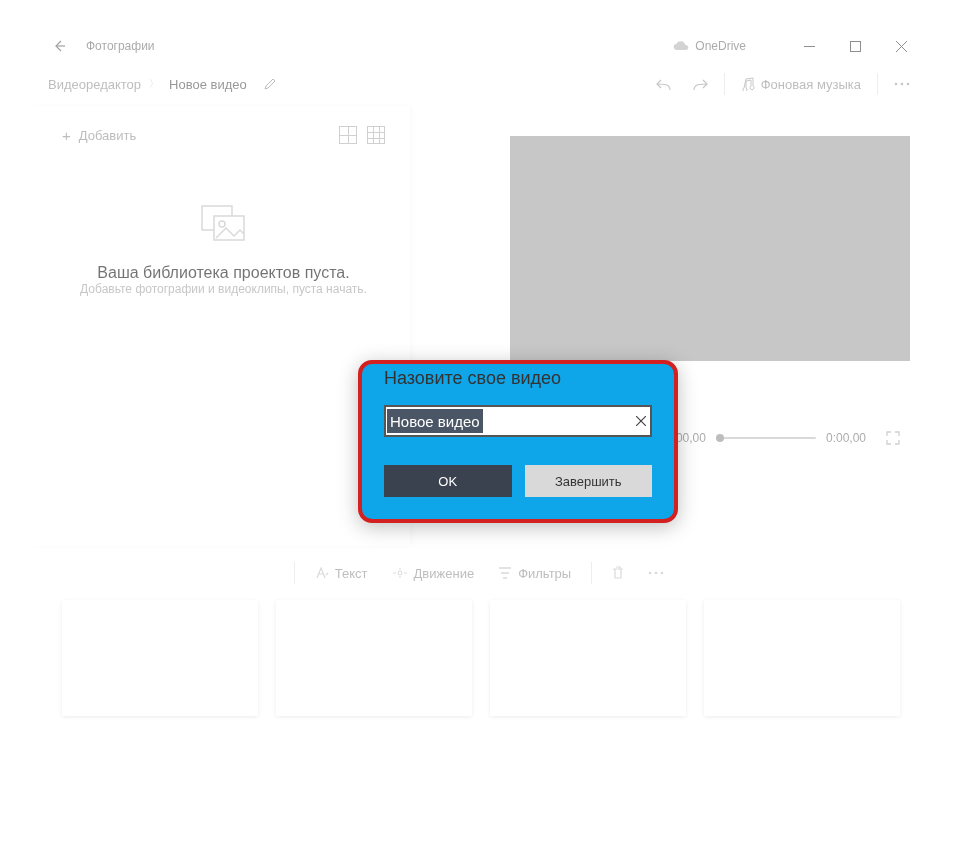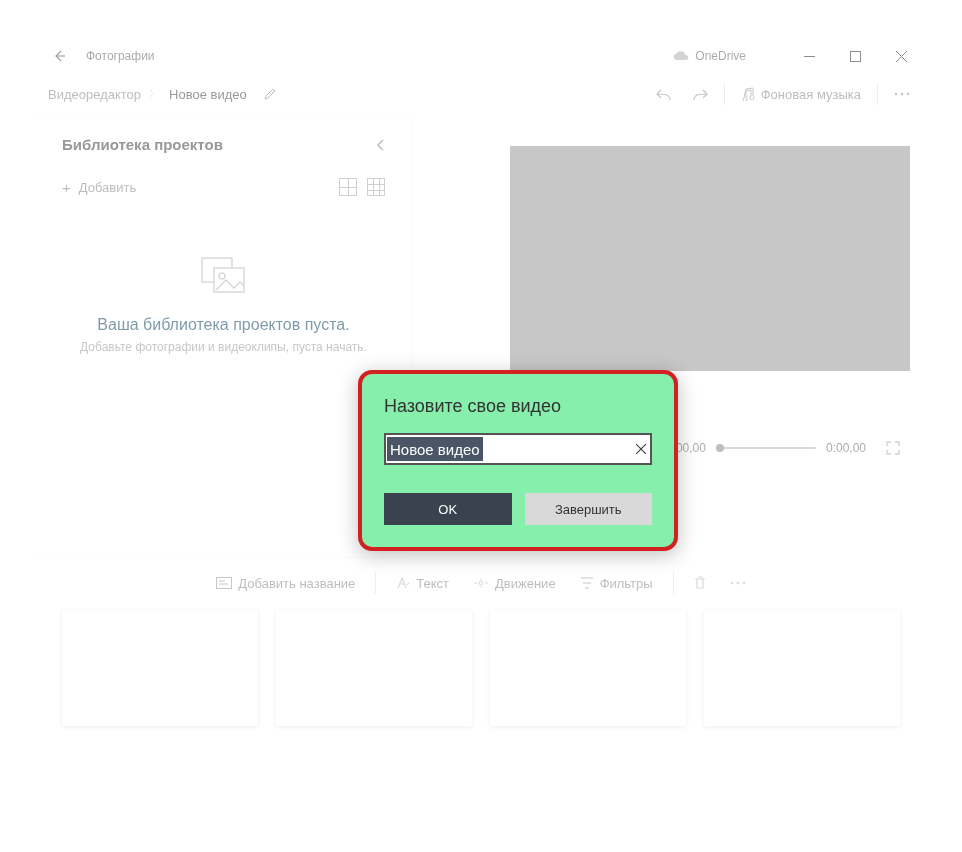--- a/index.html
+++ b/index.html
@@ -1,17 +1,17 @@
 <!DOCTYPE html>
 <html><head>
 <meta charset="utf-8">
 <style>
   * { box-sizing: border-box; margin: 0; padding: 0; font-family: "Segoe UI", Arial, sans-serif; }
   body { background: #fff; width: 962px; height: 852px; position: relative; overflow: hidden; }
-  .window { position: absolute; left: 32px; top: 40px; width: 898px; height: 776px; background: #fff; display: flex; flex-direction: column; }
+  .window { position: absolute; left: 32px; top: 30px; width: 898px; height: 776px; background: #fff; display: flex; flex-direction: column; }
   .dimmed { opacity: 0.55; filter: grayscale(20%); }
 
   
   .titlebar { height: 32px; display: flex; align-items: center; padding: 0 6px 0 10px; font-size: 12px; color: #555; }
   .titlebar .back { width: 34px; display: flex; align-items: center; justify-content: center; font-size: 14px; color: #333; cursor: pointer; }
   .titlebar .app-title { margin-left: 10px; color: #666; }
   .titlebar .spacer { flex: 1; }
   .titlebar .onedrive { display: flex; align-items: center; gap: 6px; color: #666; margin-right: 40px; cursor: pointer; }
   .titlebar .cloud-icon { width: 16px; height: 12px; }
   .titlebar .winbtn { width: 46px; height: 30px; display: flex; align-items: center; justify-content: center; font-size: 11px; color: #333; cursor: pointer; }
@@ -37,42 +37,42 @@
   .addbtn { display: flex; align-items: center; gap: 8px; color: #888; font-size: 13px; cursor: pointer; }
   .addbtn .plus { font-size: 15px; font-weight: 300; }
   .viewbtns { margin-left: auto; display: flex; gap: 10px; }
   .viewbtn { width: 18px; height: 18px; border: 1.5px solid #aaa; cursor: pointer; position: relative; }
   .viewbtn.grid2::before { content: ""; position: absolute; left: 50%; top: 0; bottom: 0; width: 1px; background: #aaa; }
   .viewbtn.grid2::after { content: ""; position: absolute; top: 50%; left: 0; right: 0; height: 1px; background: #aaa; }
   .viewbtn.grid3::before { content: ""; position: absolute; left: 33%; top: 0; bottom: 0; width: 1px; background: #aaa; box-shadow: 6px 0 0 #aaa; }
   .viewbtn.grid3::after { content: ""; position: absolute; top: 33%; left: 0; right: 0; height: 1px; background: #aaa; box-shadow: 0 6px 0 #aaa; }
   .library-empty { text-align: center; color: #888; }
   .library-empty .picto { margin: 0 auto 20px; width: 48px; height: 40px; position: relative; }
-  .library-empty h4 { font-size: 16px; font-weight: 400; color: #0c4a6e; margin-bottom: 6px; }
+  .library-empty h4 { font-size: 16px; font-weight: 400; color: #000000; }
   .library-empty p { font-size: 12px; color: #999; }
 
   .preview { flex: 1; padding: 30px 20px 0 55px; display: flex; flex-direction: column; }
   .preview-canvas { background: #9a9a9a; width: 400px; height: 225px; align-self: flex-end; }
   .preview-controls { margin-top: 70px; display: flex; align-items: center; gap: 10px; font-size: 12px; color: #666; padding-right: 10px; justify-content: flex-end; }
   .preview-controls .time { white-space: nowrap; }
   .preview-controls .track { width: 100px; height: 2px; background: #bbb; border-radius: 1px; position: relative; }
   .preview-controls .track::before { content: ""; position: absolute; left: 0; top: -3px; width: 8px; height: 8px; border-radius: 50%; background: #888; }
   .preview-controls .full { font-size: 14px; color: #aaa; cursor: pointer; margin-left: 10px; }
 
   
   .storyboard-toolbar { height: 54px; display: flex; align-items: center; justify-content: center; gap: 4px; font-size: 13px; color: #888; }
   .sb-tool { display: flex; align-items: center; gap: 6px; padding: 6px 10px; cursor: pointer; }
   .sb-sep { width: 1px; height: 22px; background: #e0e0e0; margin: 0 6px; }
 
   .storyboard { display: flex; gap: 18px; padding: 0 30px 30px 30px; }
   .clip { width: 196px; height: 116px; background: #fff; box-shadow: 0 1px 4px rgba(0,0,0,0.15); border-radius: 1px; }
 
   
   .modal-wrap { position: absolute; left: 0; top: 0; right: 0; bottom: 0; display: flex; align-items: center; justify-content: center; pointer-events: none; }
-  .modal { pointer-events: auto; position: absolute; left: 326px; top: 330px; width: 320px; background: #86efac; border: 4px solid #d32020; border-radius: 14px; padding: 22px 22px 22px 22px; box-shadow: 0 4px 20px rgba(0,0,0,0.25); }
+  .modal { pointer-events: auto; position: absolute; left: 326px; top: 330px; width: 320px; background: #0ea5e9; border: 4px solid #d32020; border-radius: 14px; padding: 4px 22px 22px 22px; box-shadow: 0 4px 20px rgba(0,0,0,0.25); }
   .modal h2 { font-size: 18px; font-weight: 400; color: #333; margin-bottom: 16px; }
   .modal .inputwrap { position: relative; margin-bottom: 28px; }
   .modal input { width: 100%; height: 32px; border: 2px solid #555; padding: 3px 30px 3px 5px; font-size: 15px; color: #fff; background: #fff; outline: none; }
   .modal .input-highlight { position: absolute; left: 3px; top: 4px; bottom: 4px; background: #4a5666; color: #fff; display: flex; align-items: center; padding: 0 3px; font-size: 15px; pointer-events: none; }
   .modal .clearbtn { position: absolute; right: 6px; top: 50%; transform: translateY(-50%); font-size: 13px; color: #444; cursor: pointer; }
   .modal .btns { display: flex; gap: 13px; }
   .modal .btn { flex: 1; height: 32px; display: flex; align-items: center; justify-content: center; font-size: 13px; cursor: pointer; border: none; }
   .modal .btn.ok { background: #3a4250; color: #fff; }
   .modal .btn.skip { background: #d9d9d9; color: #333; }
 
@@ -157,28 +157,20 @@
               <circle cx="14" cy="2" r="1.3" fill="#999"></circle>
             </svg>
         </span>
       </div>
     </div>
 
     <div class="content">
       <div class="upper">
 
         <div class="library">
-          <div class="library-hdr">
-            <h3>Библиотека проектов</h3>
-            <div class="collapse">
-              <svg width="10" height="14" viewBox="0 0 10 14">
-                  <path d="M8 2 L3 7 L8 12" stroke="#888" stroke-width="1.5" fill="none"></path>
-                </svg>
-            </div>
-          </div>
           <div class="library-toolbar">
             <div class="addbtn">
               <span class="plus">+</span>
               <span>Добавить</span>
             </div>
             <div class="viewbtns">
               <div class="viewbtn grid2"></div>
               <div class="viewbtn grid3"></div>
             </div>
           </div>
@@ -205,30 +197,20 @@
             <span class="full">
               <svg width="14" height="14" viewBox="0 0 14 14">
                   <path d="M1 5 V1 H5 M9 1 H13 V5 M13 9 V13 H9 M5 13 H1 V9" stroke="#aaa" stroke-width="1.3" fill="none"></path>
                 </svg>
             </span>
           </div>
         </div>
       </div>
 
       <div class="storyboard-toolbar">
-        <div class="sb-tool">
-          <span>
-            <svg width="16" height="12" viewBox="0 0 16 12">
-                <rect x="0.5" y="0.5" width="15" height="11" stroke="#999" fill="none"></rect>
-                <line x1="3" y1="4" x2="9" y2="4" stroke="#999"></line>
-                <line x1="3" y1="7" x2="12" y2="7" stroke="#999"></line>
-              </svg>
-          </span>
-          <span>Добавить название</span>
-        </div>
         <div class="sb-sep"></div>
         <div class="sb-tool">
           <span>
             <svg width="14" height="12" viewBox="0 0 14 12">
                 <path d="M2 11 L6 1 L10 11 M3.5 7 H8.5 M11 8 L13 6" stroke="#bbb" stroke-width="1.2" fill="none"></path>
               </svg>
           </span>
           <span>Текст</span>
         </div>
         <div class="sb-tool">

